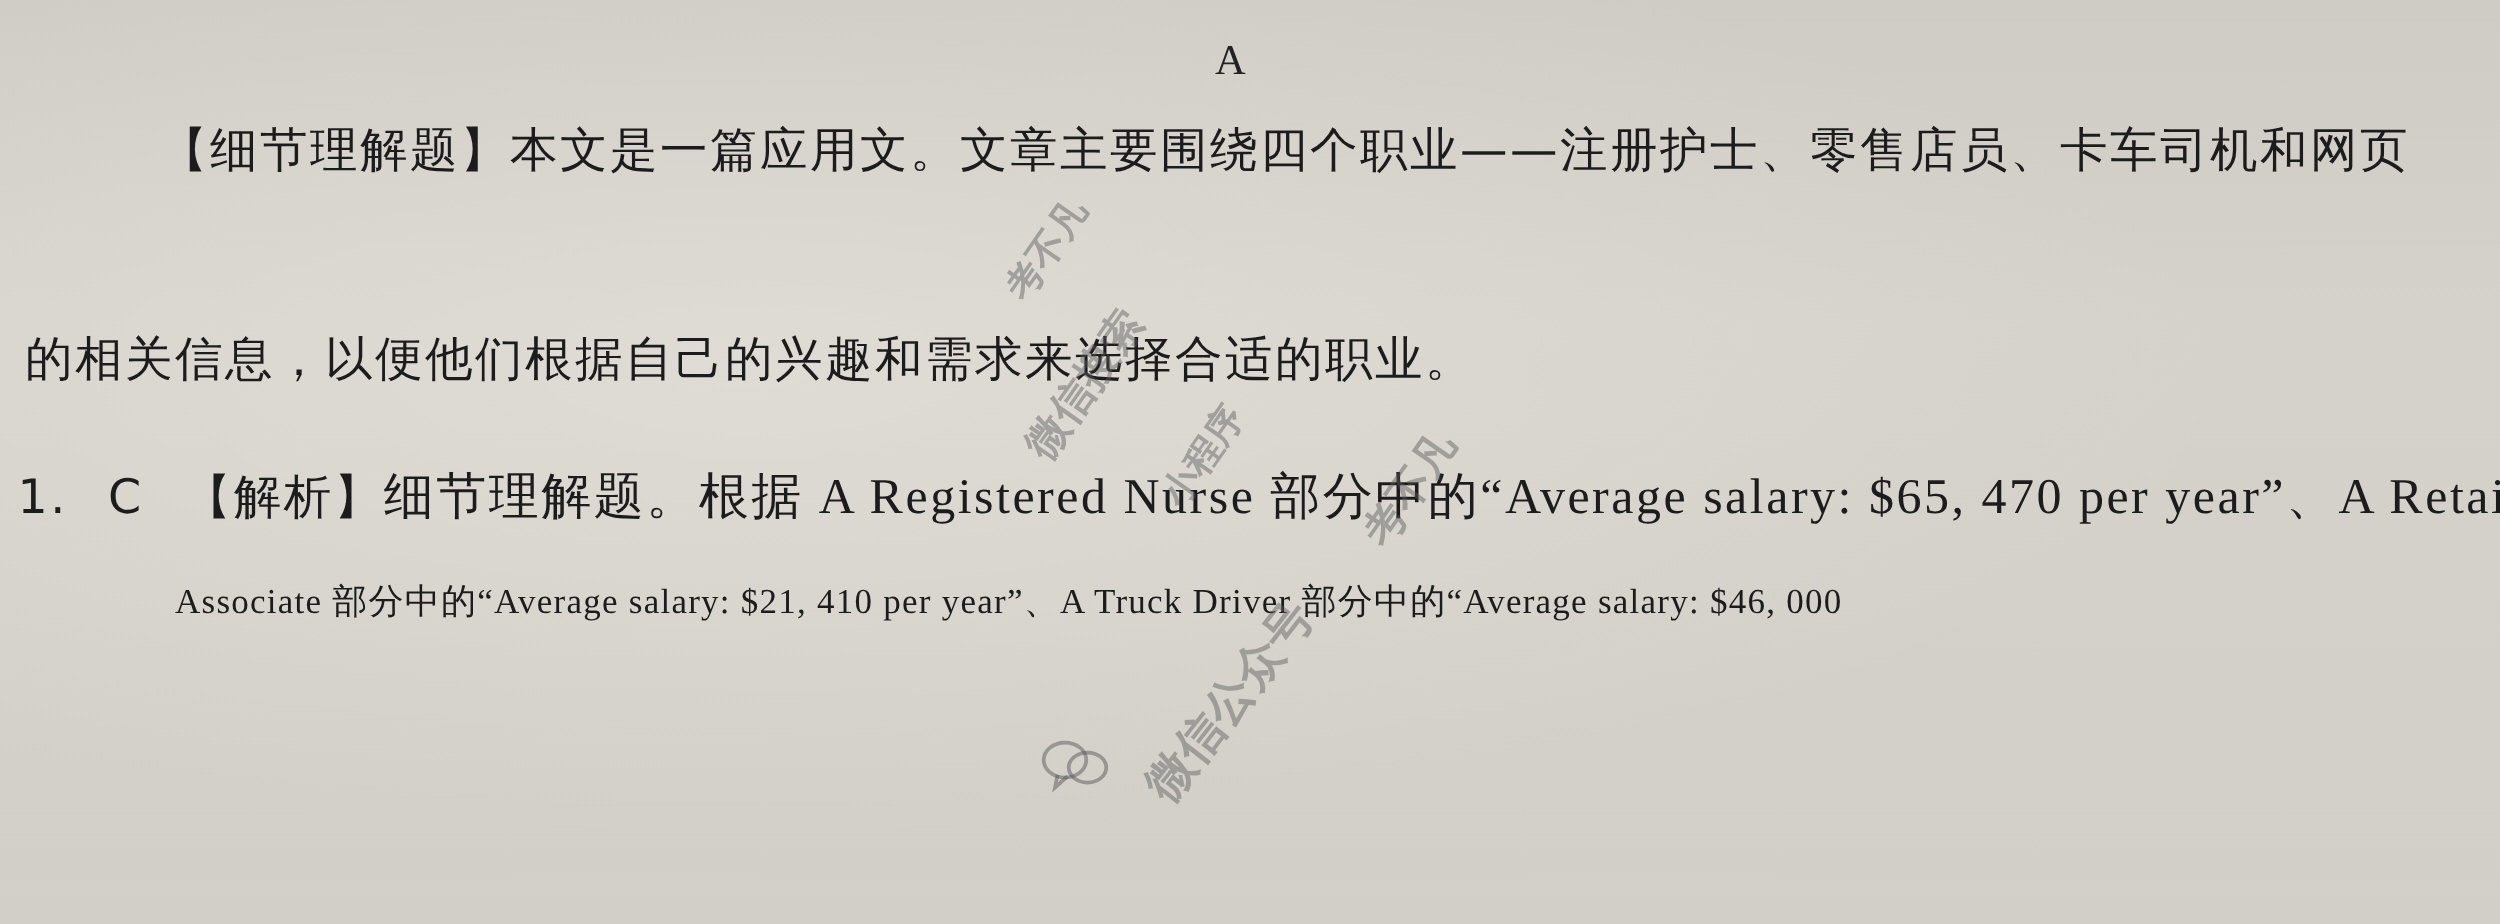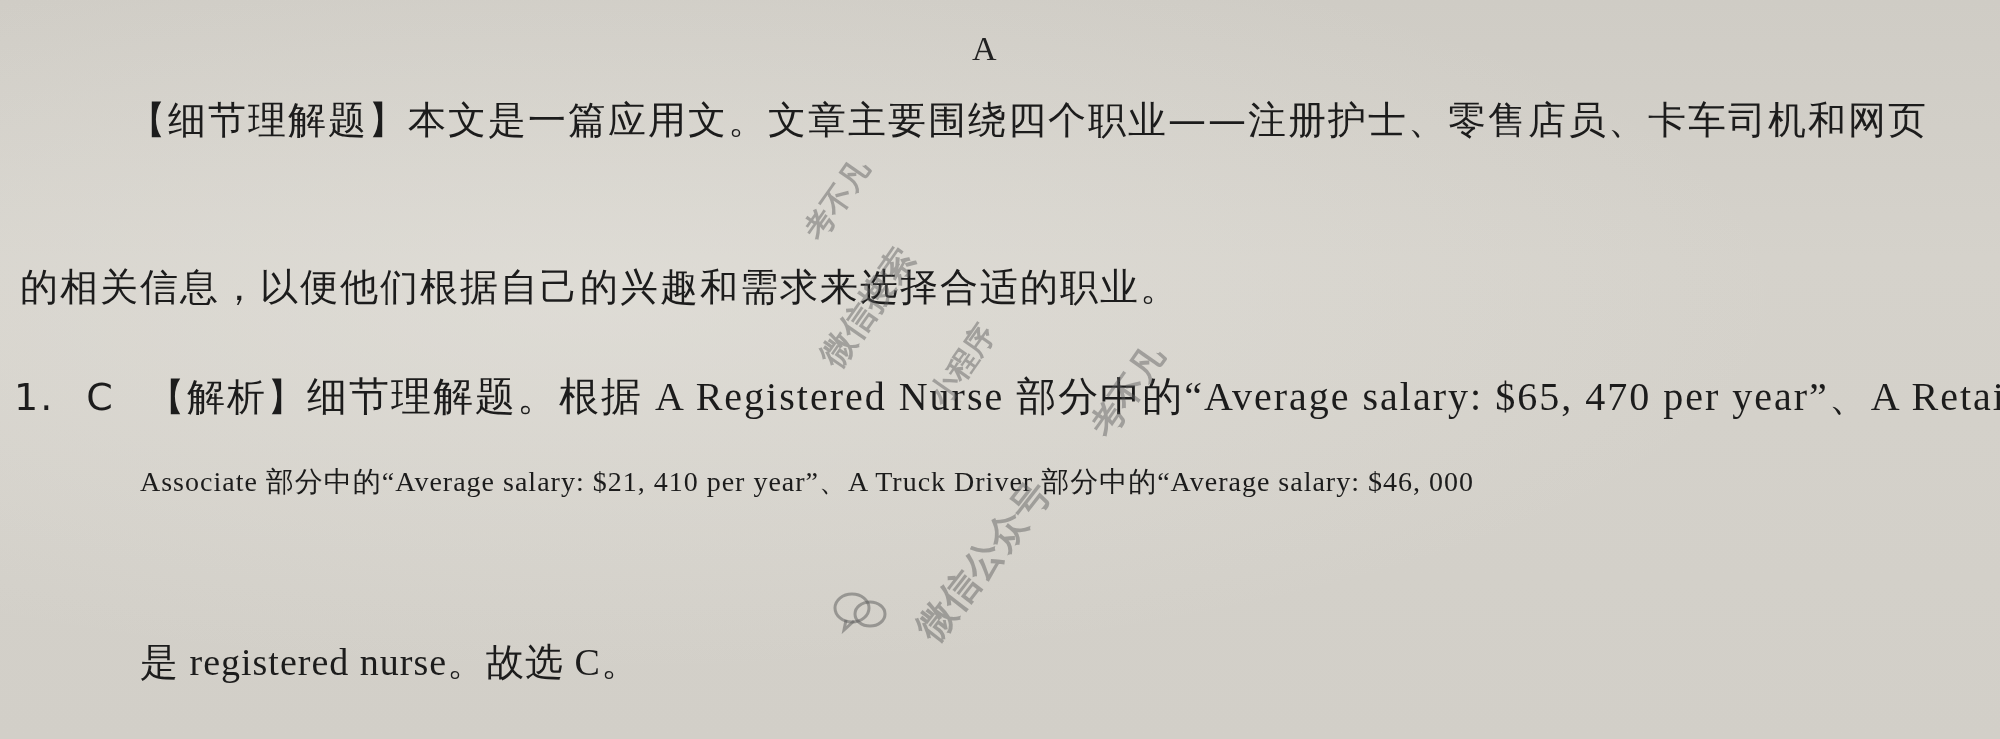--- a/index.html
+++ b/index.html
@@ -79,21 +79,20 @@
     <span>【细节理解题】</span><span>本文是一篇应用文。文章主要围绕四个职业——注册护士、零售店员、卡车司机和网页</span>
   </div>
   <div class="line cn" style="left:20px; top:262px;">的相关信息，以便他们根据自己的兴趣和需求来选择合适的职业。</div>
 
   <div class="line cn" style="left:14px; top:372px;">
     <span>1.</span>
     <span style="margin-left:18px; margin-right:18px;">C</span>
     <span>【解析】</span><span class="en">细节理解题。根据 A Registered Nurse 部分中的“Average salary: $65, 470 per year”、A Retail</span>
   </div>
   <div class="line en" style="left:140px; top:457px; font-size:28px;">Associate 部分中的“Average salary: $21, 410 per year”、A Truck Driver 部分中的“Average salary: $46, 000</div>
-  <div class="line en" style="left:140px; top:637px; font-size:38px;">是 registered nurse。故选 C。</div>
 
   <div class="watermark" style="left:810px; top:350px; font-size:34px; transform:rotate(-55deg);">微信搜索</div>
   <div class="watermark" style="left:795px; top:225px; font-size:30px; transform:rotate(-55deg);">考不凡</div>
   <div class="watermark" style="left:905px; top:620px; font-size:38px; transform:rotate(-52deg);">微信公众号</div>
   <div class="watermark" style="left:1080px; top:420px; font-size:34px; transform:rotate(-55deg);">考不凡</div>
   <div class="watermark" style="left:920px; top:390px; font-size:30px; transform:rotate(-55deg);">小程序</div>
 
   <svg class="wm-icon" viewBox="0 0 58 44">
     <ellipse cx="20" cy="18" rx="17" ry="14" fill="none" stroke="rgba(90,90,90,0.5)" stroke-width="3"></ellipse>
     <ellipse cx="38" cy="24" rx="15" ry="12" fill="none" stroke="rgba(90,90,90,0.5)" stroke-width="3"></ellipse>

